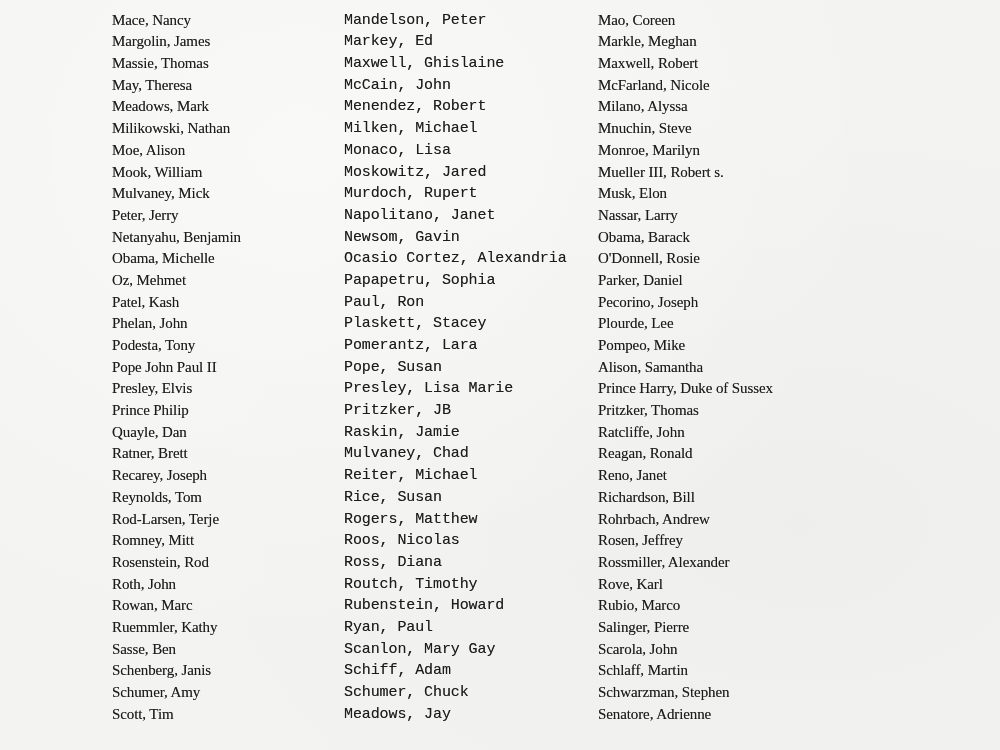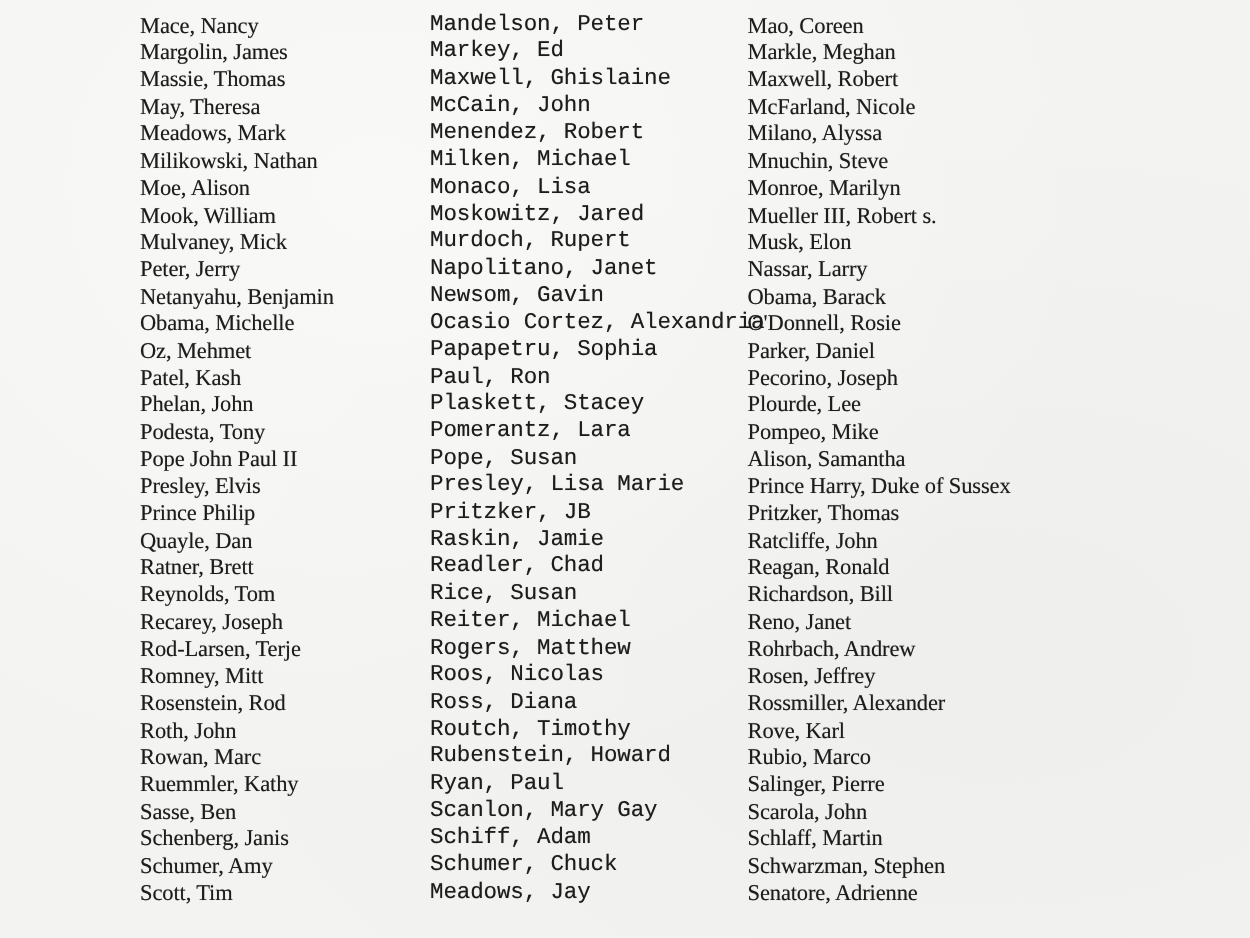--- a/index.html
+++ b/index.html
@@ -23,21 +23,21 @@
     }
     .name-list {
       position: absolute;
       left: 0;
       top: -12px;
       width: 1000px;
     }
     .row {
       position: relative;
       height: 21.7px;
-      font-size: 18px;
+      font-size: 15px;
       line-height: 21.7px;
       white-space: nowrap;
     }
     .cell {
       position: absolute;
       top: 0;
       letter-spacing: -0.1px;
       text-shadow: 0 0 0.6px rgba(0,0,0,0.45);
     }
     .col-1 { left: 112px; }
@@ -145,32 +145,32 @@
         <span class="cell col-2">Pritzker, JB</span>
         <span class="cell col-3">Pritzker, Thomas</span>
       </div>
       <div class="row">
         <span class="cell col-1">Quayle, Dan</span>
         <span class="cell col-2">Raskin, Jamie</span>
         <span class="cell col-3">Ratcliffe, John</span>
       </div>
       <div class="row">
         <span class="cell col-1">Ratner, Brett</span>
-        <span class="cell col-2">Readler, Chad</span>
+        <span class="cell col-2">Mulvaney, Chad</span>
         <span class="cell col-3">Reagan, Ronald</span>
+      </div>
+      <div class="row">
+        <span class="cell col-1">Recarey, Joseph</span>
+        <span class="cell col-2">Reiter, Michael</span>
+        <span class="cell col-3">Reno, Janet</span>
       </div>
       <div class="row">
         <span class="cell col-1">Reynolds, Tom</span>
         <span class="cell col-2">Rice, Susan</span>
         <span class="cell col-3">Richardson, Bill</span>
-      </div>
-      <div class="row">
-        <span class="cell col-1">Recarey, Joseph</span>
-        <span class="cell col-2">Reiter, Michael</span>
-        <span class="cell col-3">Reno, Janet</span>
       </div>
       <div class="row">
         <span class="cell col-1">Rod-Larsen, Terje</span>
         <span class="cell col-2">Rogers, Matthew</span>
         <span class="cell col-3">Rohrbach, Andrew</span>
       </div>
       <div class="row">
         <span class="cell col-1">Romney, Mitt</span>
         <span class="cell col-2">Roos, Nicolas</span>
         <span class="cell col-3">Rosen, Jeffrey</span>

